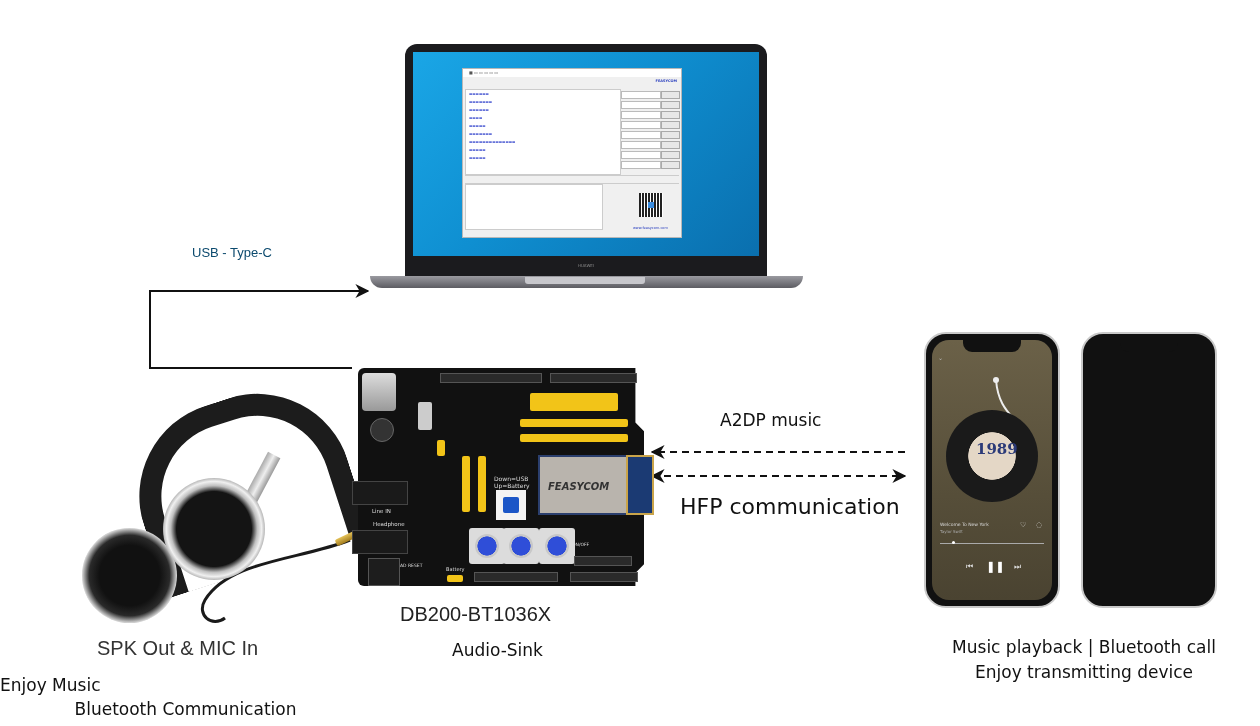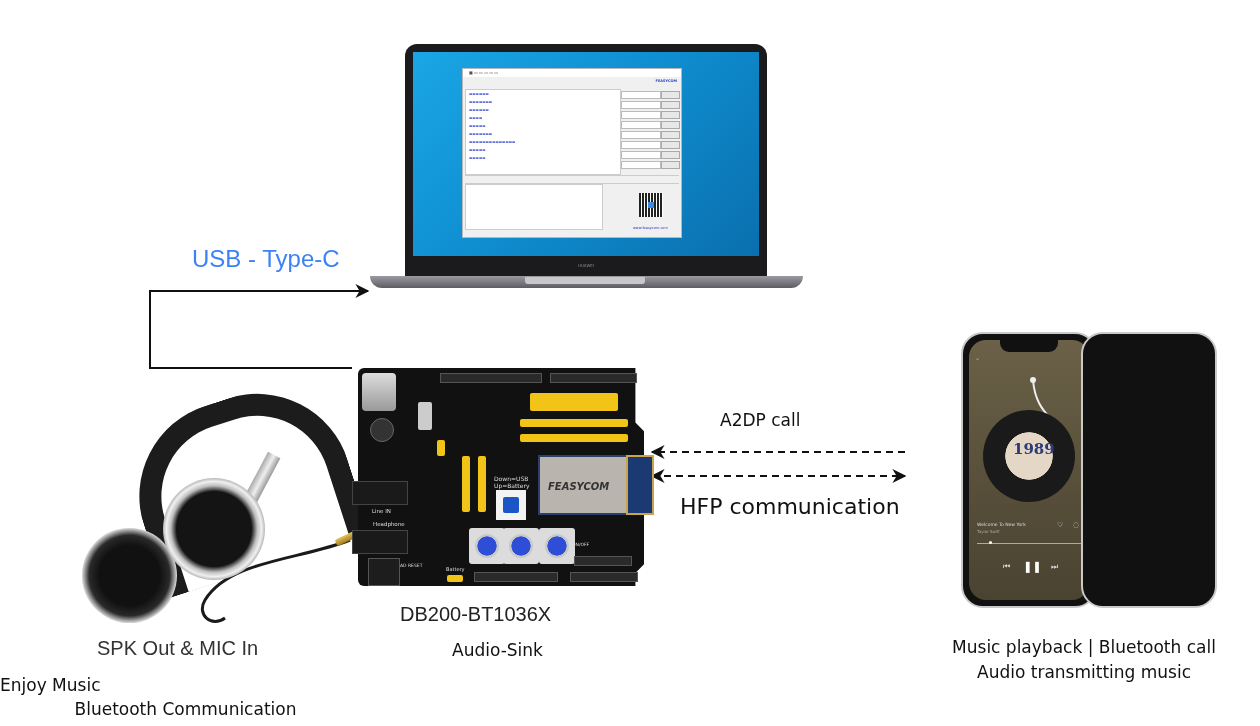--- a/index.html
+++ b/index.html
@@ -117,21 +117,21 @@
     <marker id="arr" viewBox="0 0 10 10" refX="9" refY="5" markerWidth="7" markerHeight="7" orient="auto-start-reverse">
       <path d="M0,0 L10,5 L0,10 L3,5 Z" fill="#111"></path>
     </marker>
   </defs>
   <polyline points="352,368 150,368 150,291 368,291" fill="none" stroke="#111" stroke-width="2" marker-end="url(#arr)"></polyline>
   <line x1="905" y1="452" x2="652" y2="452" stroke="#111" stroke-width="2" stroke-dasharray="7,5" marker-end="url(#arr)"></line>
   <line x1="652" y1="476" x2="905" y2="476" stroke="#111" stroke-width="2" stroke-dasharray="7,5" marker-start="url(#arr)" marker-end="url(#arr)"></line>
   <path d="M350,540 C300,560 230,560 205,600 C196,615 212,628 225,618" fill="none" stroke="#1a1a1a" stroke-width="3"></path>
 </svg>
 
-<div class="label sans" style="left:192px;top:245px;font-size:24px;color:#3b82f6;">USB - Type-C</div>
+<div class="label sans" style="left:192px;top:245px;font-size:13px;color:#0c4a6e;">USB - Type-C</div>
 
 <div>
   <div class="abs hp-band"></div>
   <div class="abs hp-arm"></div>
   <div class="abs hp-cup1"></div>
   <div class="abs hp-cup2"></div>
   <div class="abs" style="left:335px;top:535px;width:22px;height:7px;background:linear-gradient(#e6c35a,#a07a1c);transform:rotate(-25deg);border-radius:2px;"></div>
 </div>
 
 <div>
@@ -184,24 +184,24 @@
   <div class="abs hdr-b" style="left:574px;top:556px;width:56px;height:8px;"></div>
 </div>
 
 <div class="label sans" style="left:400px;top:603px;font-size:20px;color:#222;">DB200-BT1036X</div>
 <div class="label dv" style="left:452px;top:640px;font-size:17px;">Audio-Sink</div>
 
 <div class="label sans" style="left:97px;top:637px;font-size:20px;color:#333;">SPK Out &amp; MIC In</div>
 <div class="label dv" style="left:0;top:675px;width:345px;text-align:left;font-size:17px;">Enjoy Music</div>
 <div class="label dv" style="left:0;top:699px;width:345px;text-align:center;font-size:17px;padding-left:13px;">Bluetooth Communication</div>
 
-<div class="label dv" style="left:720px;top:410px;font-size:17px;">A2DP call</div>
+<div class="label dv" style="left:720px;top:410px;font-size:17px;">A2DP music</div>
 <div class="label dv" style="left:680px;top:494px;font-size:22px;">HFP communication</div>
 
-<div class="abs phone" style="left:924px;top:332px;margin-left:37px;">
+<div class="abs phone" style="left:924px;top:332px;">
   <div class="scr music">
     <div class="ptxt" style="left:6px;top:14px;font-size:6px;color:#bbb;">⌄</div>
     <svg class="abs" style="left:58px;top:36px;" width="40" height="56">
       <circle cx="6" cy="4" r="3" fill="#eee"></circle>
       <path d="M6,4 C8,28 18,36 28,48" stroke="#eee" stroke-width="2" fill="none"></path>
       <rect x="24" y="44" width="8" height="6" fill="#ddd" transform="rotate(35 28 47)"></rect>
     </svg>
     <div class="vinyl">
       <b>1989</b>
     </div>
@@ -216,13 +216,13 @@
     <div class="ptxt" style="left:82px;top:222px;font-size:8px;">⏭</div>
   </div>
   <div class="notch"></div>
 </div>
 
 <div class="abs phone" style="left:1081px;top:332px;">
   <div class="notch"></div>
 </div>
 
 <div class="label dv" style="left:924px;top:637px;width:320px;text-align:center;font-size:17px;">Music playback | Bluetooth call</div>
-<div class="label dv" style="left:924px;top:662px;width:320px;text-align:center;font-size:17px;">Audio transmitting music</div>
+<div class="label dv" style="left:924px;top:662px;width:320px;text-align:center;font-size:17px;">Enjoy transmitting device</div>
 
 </body></html>

